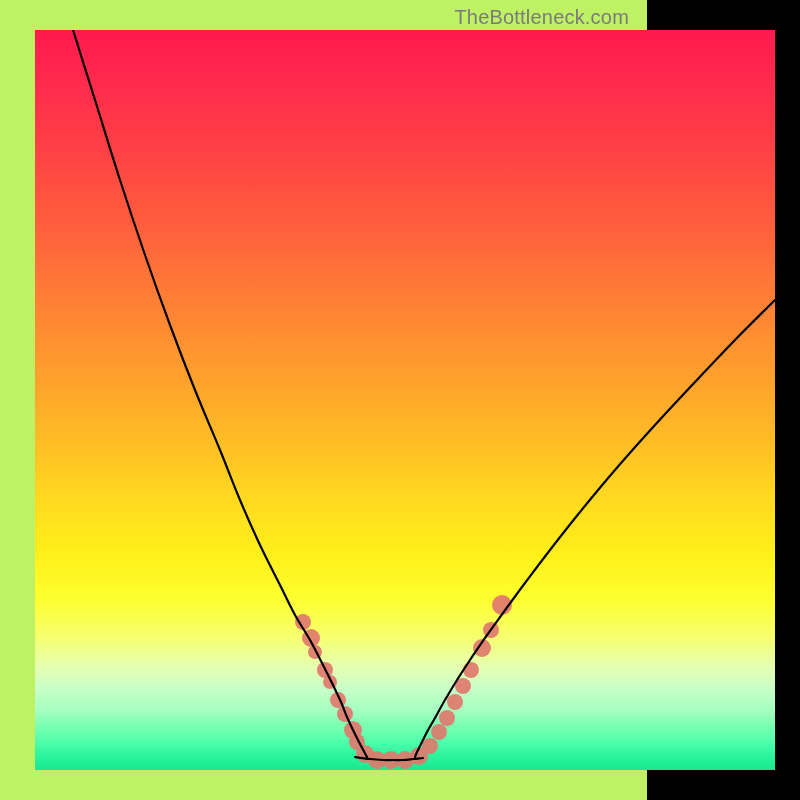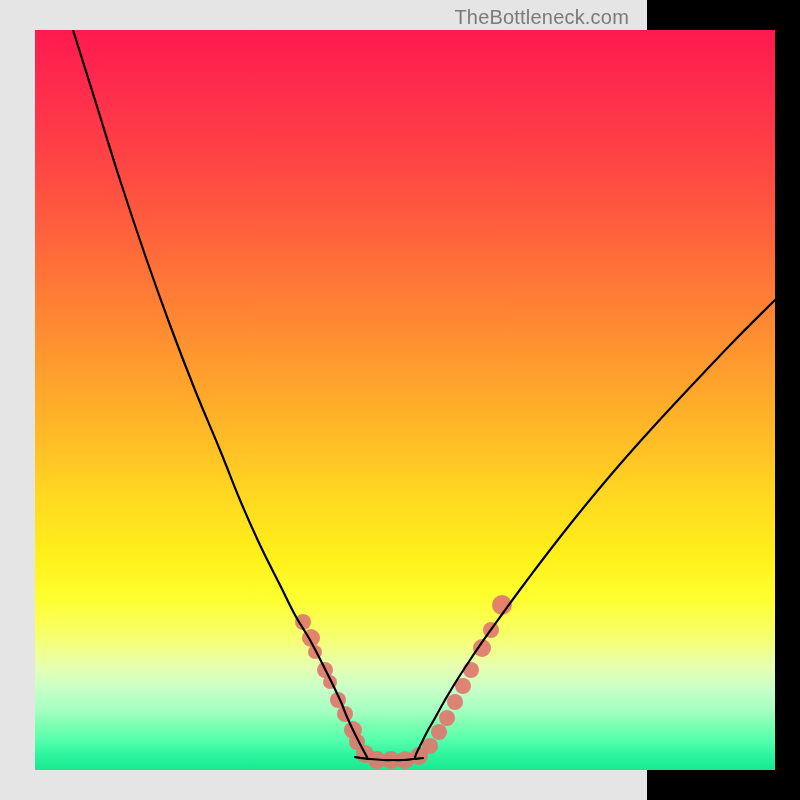--- a/index.html
+++ b/index.html
@@ -10,21 +10,21 @@
     background: #000;
     overflow: hidden;
     font-family: Arial, Helvetica, sans-serif;
   }
   .frame {
     position: absolute;
     left: 0;
     top: 0;
     width: 647px;
     height: 800px;
-    background: #e5e5e5;
+    background: #bef264;
   }
   .plot-area {
     position: absolute;
     left: 35px;
     top: 30px;
     width: 740px;
     height: 740px;
     overflow: hidden;
     background: linear-gradient(to bottom,
       #ff1a4d 0%,

